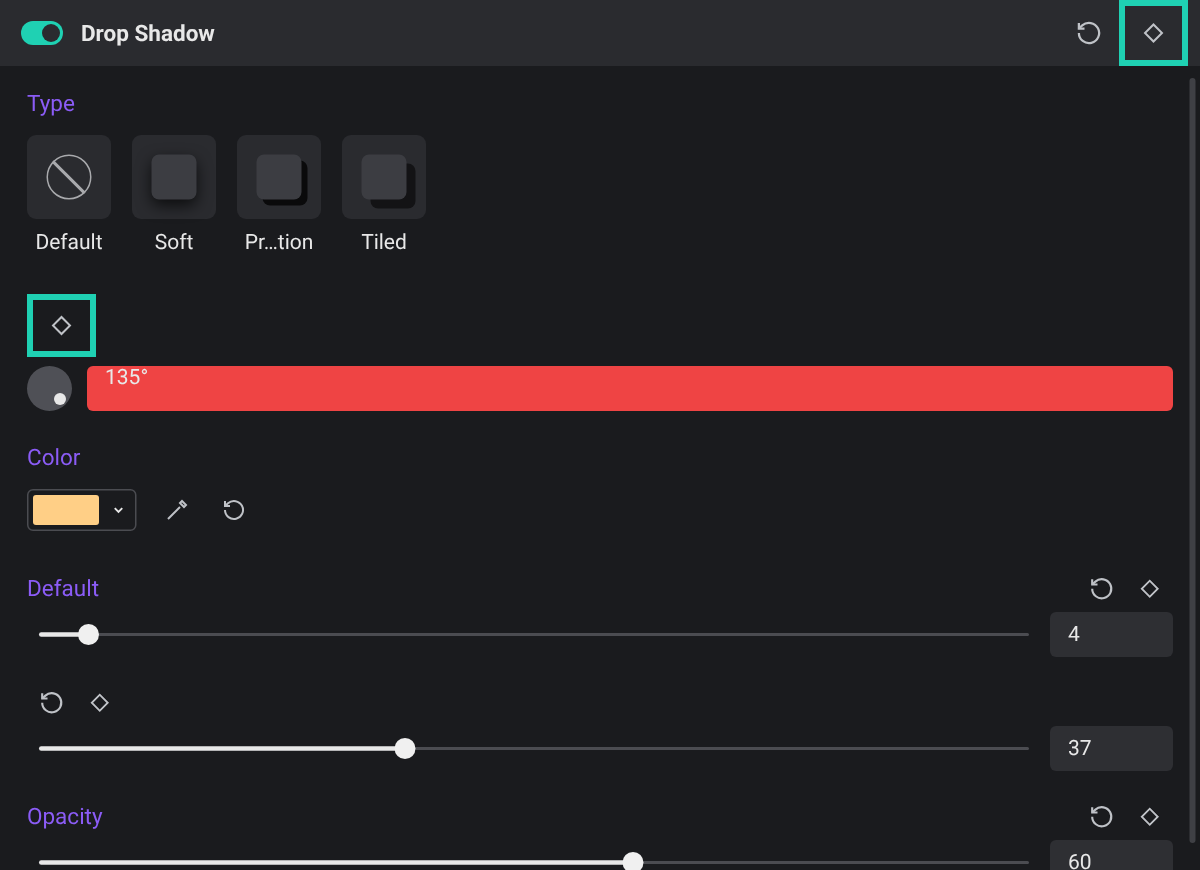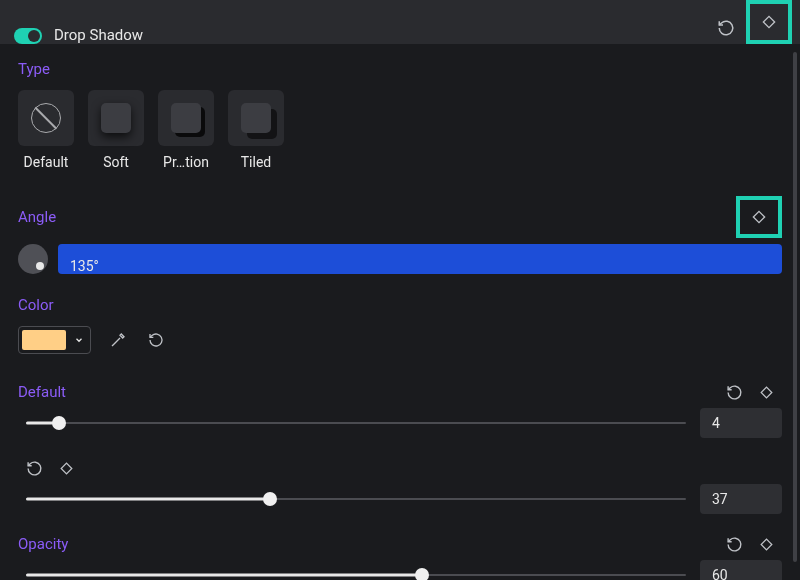--- a/index.html
+++ b/index.html
@@ -15,24 +15,25 @@
     font-size: 14px;
   }
   .panel {
     background: #1a1b1e;
     width: 100%;
     height: 100%;
   }
   
   .header {
     display: flex;
-    align-items: flex-end;
+    align-items: center;
     height: 44px;
     padding: 0 14px;
     background: #2a2b2f;
+    font-weight: bold;
   }
   .toggle {
     width: 28px;
     height: 16px;
     border-radius: 10px;
     background: #1fd1b3;
     position: relative;
     cursor: pointer;
     flex-shrink: 0;
   }
@@ -167,24 +168,24 @@
     width: 8px;
     height: 8px;
     border-radius: 50%;
     background: #e8e8e8;
     left: 60%;
     top: 60%;
   }
   .angle-input {
     flex: 1;
     height: 30px;
-    background: #1d4ed8;
+    background: #ef4444;
     border-radius: 4px;
     display: flex;
-    align-items: flex-end;
+    align-items: flex-start;
     padding: 0 12px;
     color: #e8e8e8;
   }
   .angle-highlight {
     width: 46px;
     height: 42px;
   }
   
   .color-row {
     display: flex;
@@ -333,21 +334,20 @@
       </div>
       <div class="type-item">
         <div class="type-swatch">
             <div class="inner-tile tiled-shadow"></div>
           </div>
         <div class="type-label">Tiled</div>
       </div>
     </div>
 
     <div class="row-head">
-      <div class="section-label">Angle</div>
       <div class="highlight-box angle-highlight">
         <div class="icon-btn">
           <svg width="16" height="16" viewBox="0 0 24 24" fill="none" stroke="currentColor" stroke-width="2">
             <rect x="6" y="6" width="12" height="12" transform="rotate(45 12 12)"></rect>
           </svg>
         </div>
       </div>
     </div>
     <div class="angle-row">
       <div class="angle-dial"></div>

